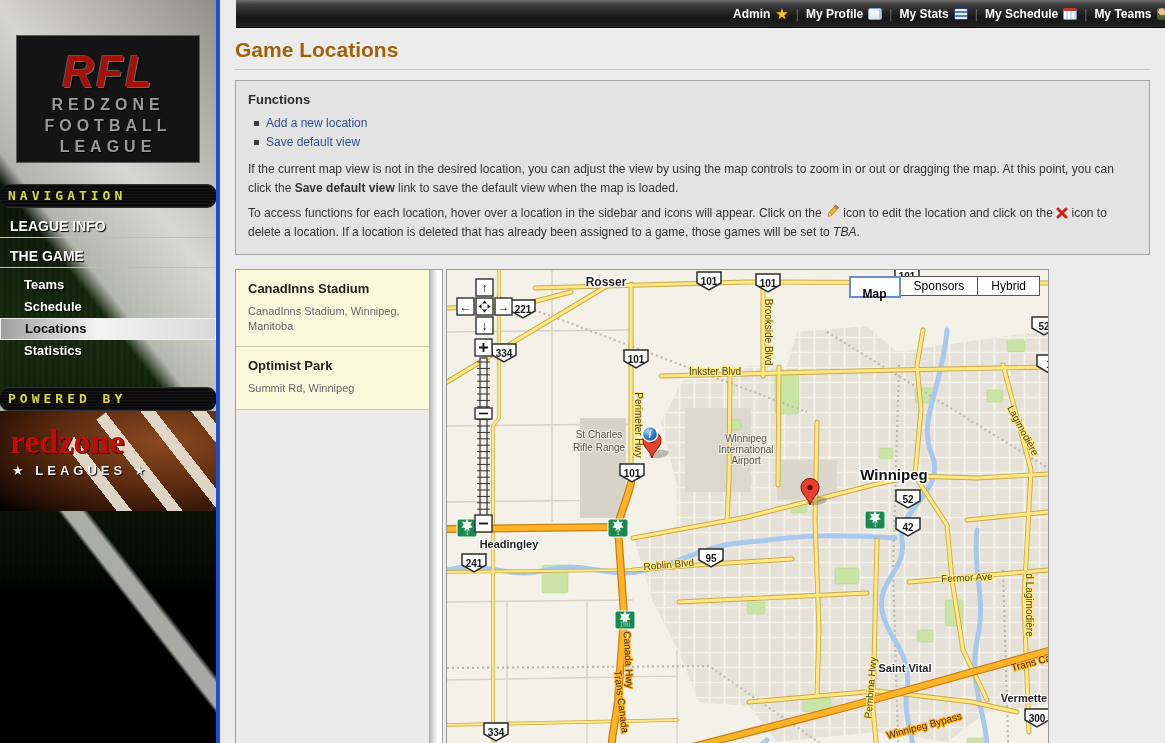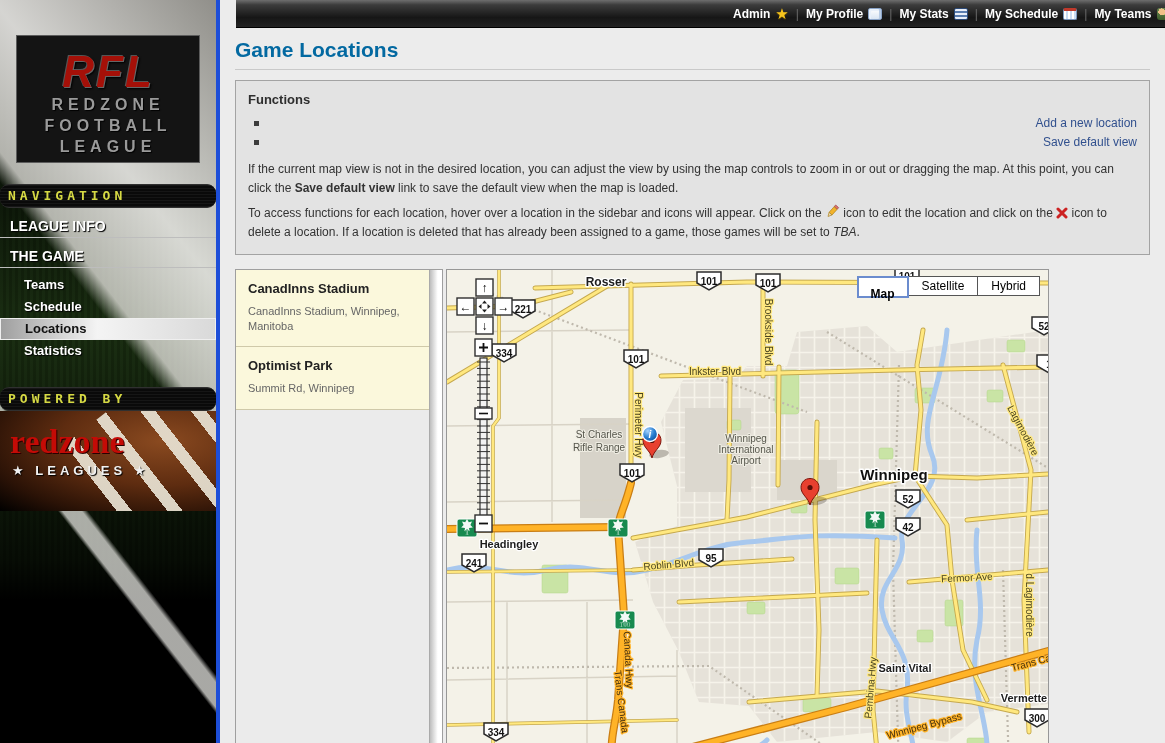--- a/index.html
+++ b/index.html
@@ -53,25 +53,25 @@
     box-shadow:inset -2px 0 0 #b7cbe4, inset 2px 2px 0 #e8f0fa; }
   .ic-calculator { background:repeating-linear-gradient(0deg,#e8eef8 0 2px,#5a7db0 2px 4px),#49699a; border:1px solid #2c4a78; }
   .ic-calendar { background:repeating-linear-gradient(90deg,#fff 0 2px,#c9dcf2 2px 4px); border:1px solid #7c98bf; border-top:3px solid #c0392b; }
   .ic-people { border-radius:3px;
     background: radial-gradient(circle at 34% 32%, #f0c088 0 27%, transparent 28%),
                 radial-gradient(circle at 68% 40%, #a8c86e 0 26%, transparent 27%),
                 linear-gradient(#6b8a52,#3c5c2a); }
 
   
   .content { position:absolute; left:220px; top:28px; width:945px; height:715px; background:#ececec; }
-  h1.page-title { font-size:21px; color:#0369a1; margin:10px 15px 0; padding-bottom:7px; border-bottom:1px solid #c9c9c9; }
+  h1.page-title { font-size:21px; color:#a16207; margin:10px 15px 0; padding-bottom:7px; border-bottom:1px solid #c9c9c9; }
   .info-box { margin:10px 15px 0; background:#e3e3e3; border:1px solid #a3a3a3; padding:9px 12px 12px; line-height:1.55; }
   .info-box h2 { font-size:13px; color:#2e2e2e; margin-bottom:4px; }
   .fn-links { list-style:none; margin:0 0 8px 4px; }
-  .fn-links li { padding-left:14px; position:relative; line-height:19px;text-align:right; }
+  .fn-links li { padding-left:14px; position:relative; line-height:19px; }
   .fn-links li::before { content:""; position:absolute; left:2px; top:7px; width:5px; height:5px; background:#3c3c3c; }
   .fn-links a, .info-box a { color:#31508e; text-decoration:none; cursor:pointer; }
   .info-box p { margin-top:7px; }
   .inline-ic { display:inline-block; vertical-align:-2px; }
 
   .panels { display:flex; gap:3px; margin:14px 15px 0; height:503px; }
 
   
   .loc-panel { width:208px; height:503px; position:relative; background:#ebebeb; border:1px solid #9f9f9f; overflow:hidden; }
   .loc-list { position:absolute; left:0; top:0; right:13px; bottom:12px; }
@@ -518,19 +518,19 @@
             </g>
           <g>
             <rect x="0" y="176" width="17" height="17" fill="#fff" stroke="#2f2f2f" stroke-width="1.4"></rect>
             <path d="M4,184.5 H13" stroke="#111" stroke-width="1.8"></path>
             </g>
         </g>
       </svg>
 
       <div class="map-type-buttons" id="map-type-buttons">
           <button class="map-type-btn sel">Map</button>
-          <button class="map-type-btn">Satellite</button>
+          <button class="map-type-btn">Sponsors</button>
           <button class="map-type-btn">Hybrid</button>
         </div>
 
     </div>
   </div>
 </div>
 
 </body></html>

